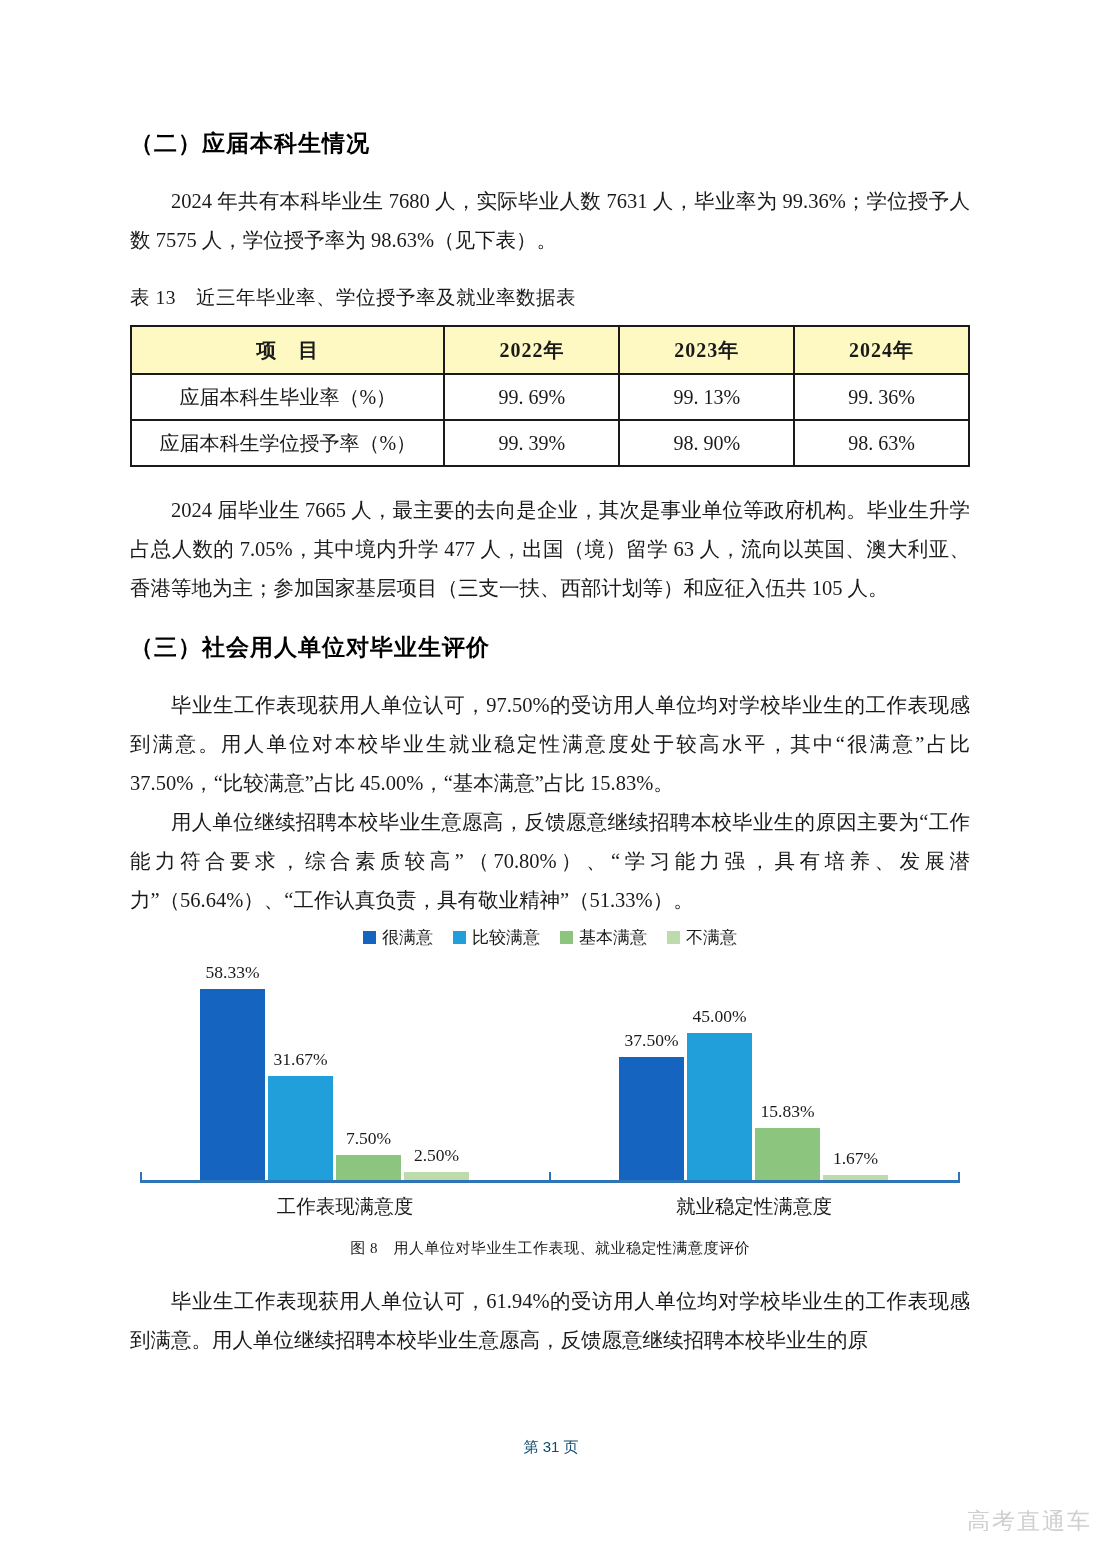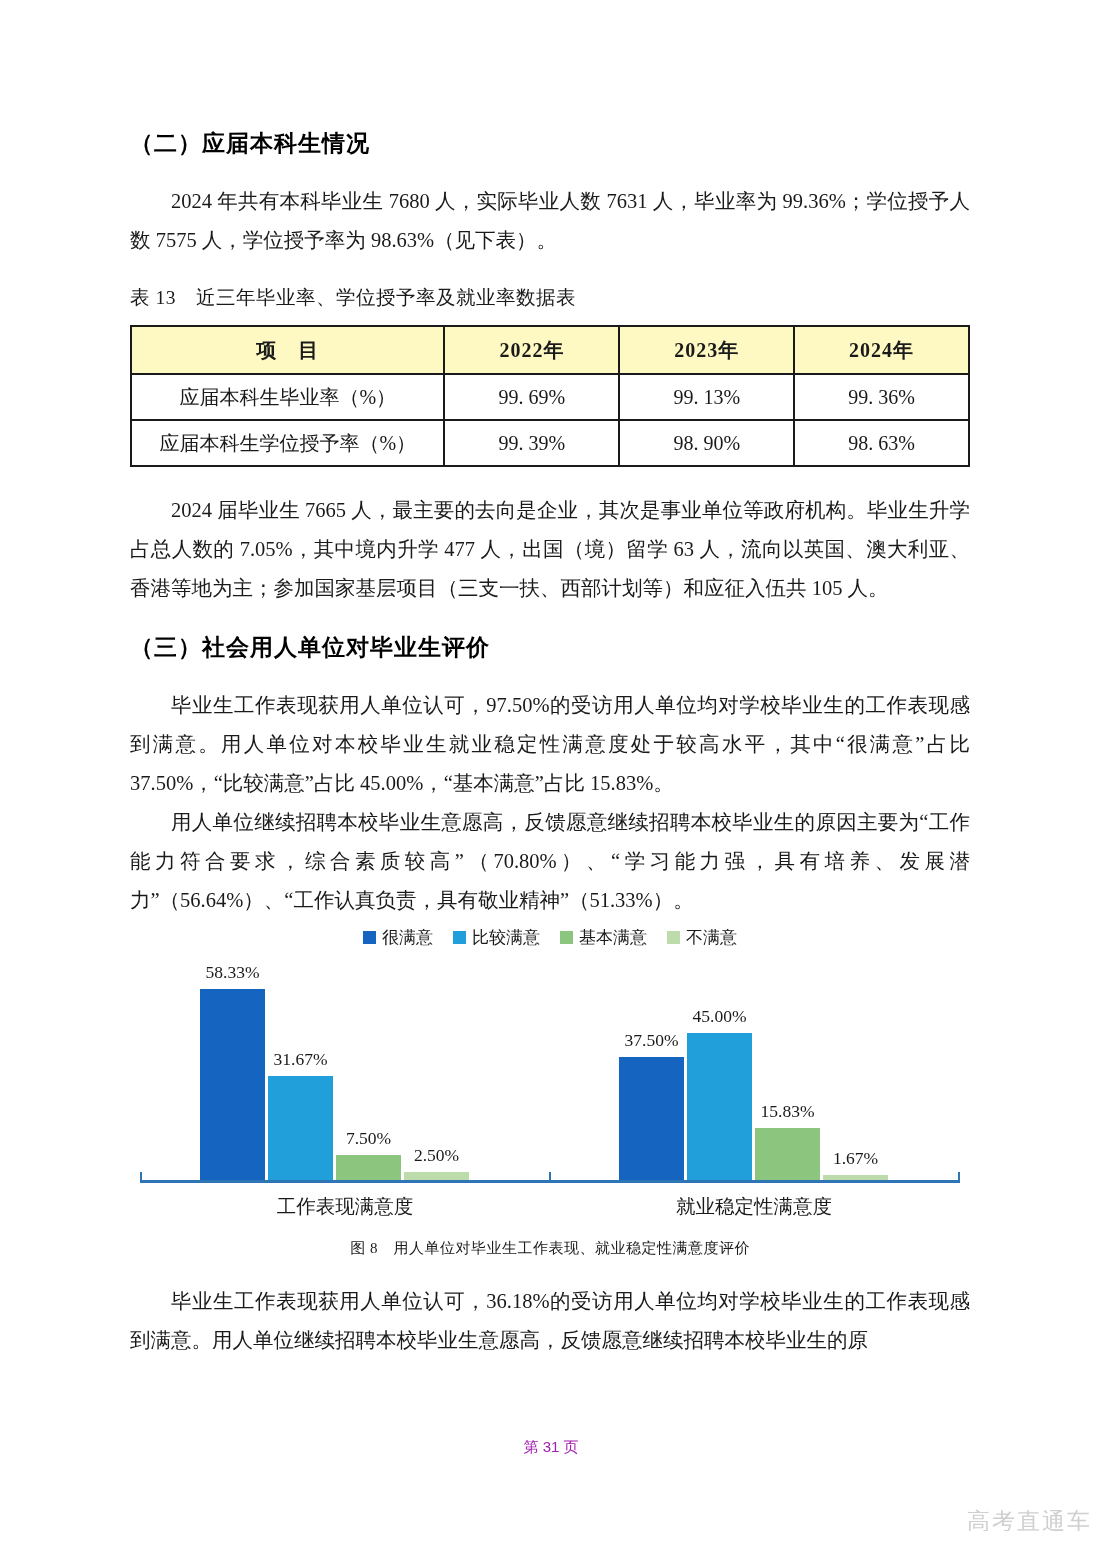--- a/index.html
+++ b/index.html
@@ -67,21 +67,21 @@
   .cat{
     position:absolute;top:10px;transform:translateX(-50%);
     font-size:19.5px;white-space:nowrap;
   }
   .cat-0{left:205px;}
   .cat-1{left:614px;}
   .fig-caption{text-align:center;font-size:15px;margin-top:14px;letter-spacing:0.5px;}
   .p-last{margin-top:24px;}
   .footer{
     position:absolute;top:1438px;left:0;right:0;text-align:center;
-    font-size:15px;color:#a21caf;
+    font-size:15px;color:#0c4a6e;
     font-family:"Liberation Sans","DejaVu Sans",sans-serif;
   }
   .watermark{
     position:absolute;top:1506px;right:10px;
     font-size:23px;color:#cfcfcf;letter-spacing:2px;
     font-family:Liberation Mono, monospace;
   }
 </style>
 </head>
 <body>
@@ -196,20 +196,20 @@
         <span class="tick t2" style="background: rgb(46, 117, 182);"></span>
       </div>
       <div class="cat-labels">
         <span class="cat cat-0">工作表现满意度</span>
         <span class="cat cat-1">就业稳定性满意度</span>
       </div>
     </div>
 
     <div class="fig-caption">图 8　用人单位对毕业生工作表现、就业稳定性满意度评价</div>
 
-    <p class="para p-last">毕业生工作表现获用人单位认可，36.18%的受访用人单位均对学校毕业生的工作表现感到满意。用人单位继续招聘本校毕业生意愿高，反馈愿意继续招聘本校毕业生的原</p>
+    <p class="para p-last">毕业生工作表现获用人单位认可，61.94%的受访用人单位均对学校毕业生的工作表现感到满意。用人单位继续招聘本校毕业生意愿高，反馈愿意继续招聘本校毕业生的原</p>
 
   </div>
 
   <div class="footer">第 31 页</div>
 
   <div class="watermark">高考直通车</div>
 </div>
 
 </body></html>

